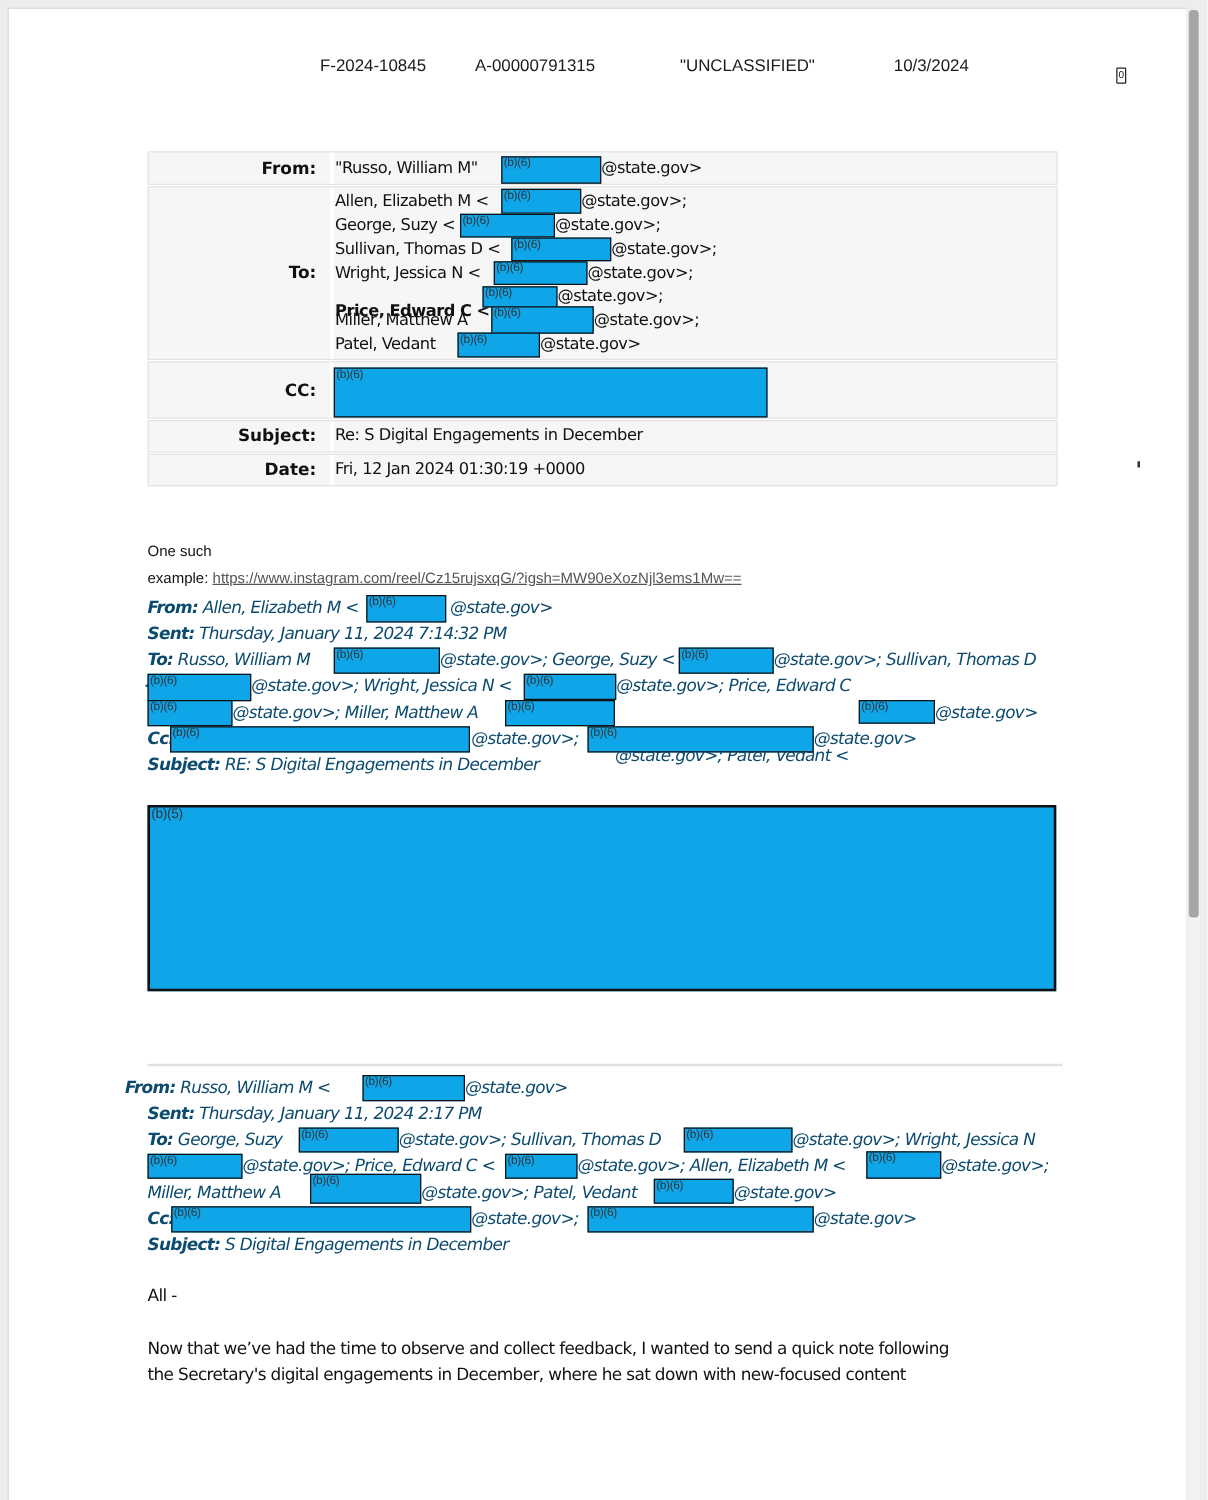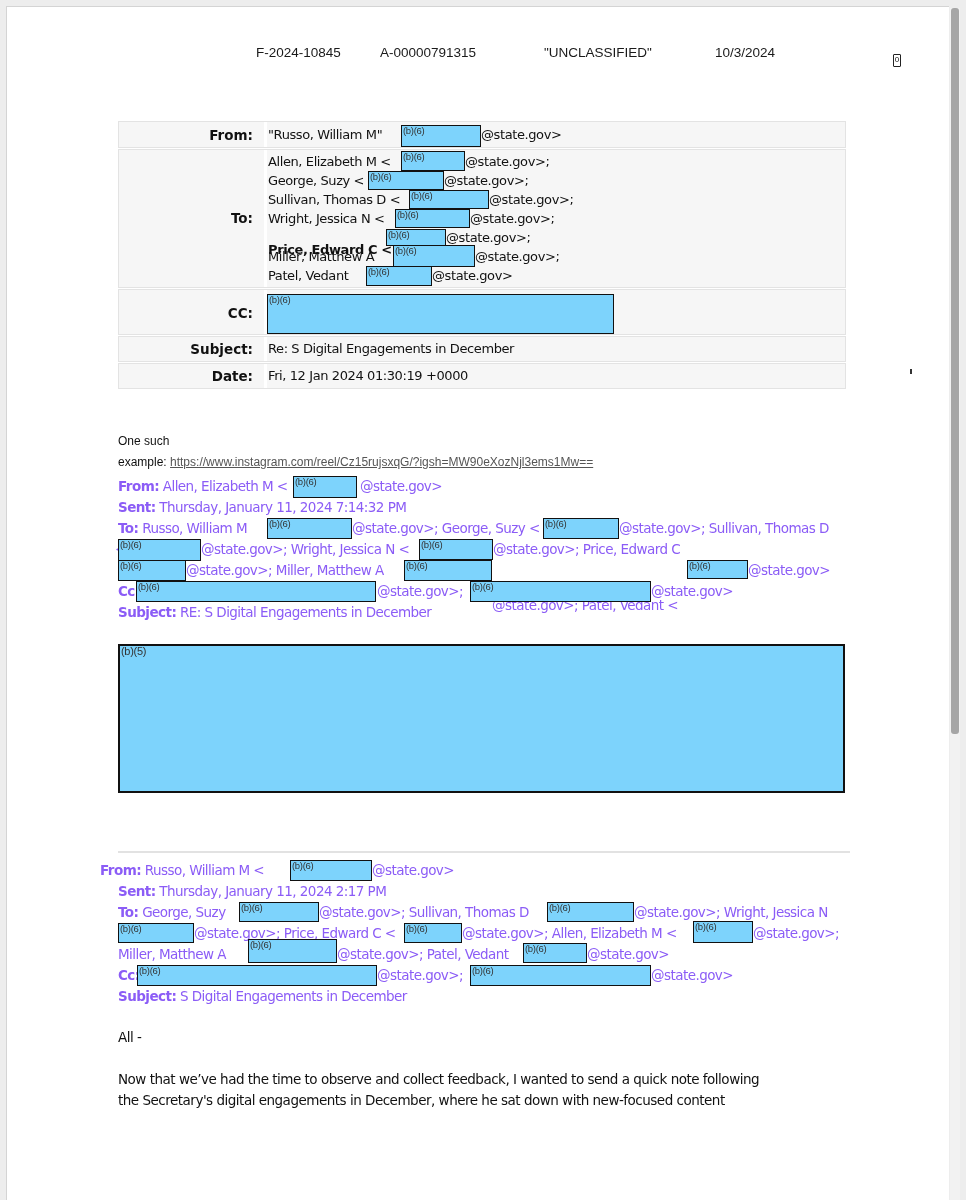--- a/index.html
+++ b/index.html
@@ -14,26 +14,26 @@
   .pgmark { position:absolute; left:893px; top:54px; width:6px; height:11px; border:1.5px solid #222; border-radius:1px; font-size:8px; line-height:10px; text-align:center; }
   .tick { position:absolute; left:910px; top:369px; width:2px; height:5px; background:#333; }
 
   
   .tbl { position:absolute; left:118px; top:121px; width:728px; }
   .row { position:absolute; left:0; width:728px; background:#f6f6f6; border:1px solid #e3e3e3; box-sizing:border-box; }
   .lbl { position:absolute; left:0; width:144px; text-align:right; font-family:"DejaVu Sans", sans-serif; font-weight:bold; font-size:13.5px; padding-right:10px; box-sizing:border-box; }
   .vcol { position:absolute; left:145px; top:0; bottom:0; border-left:3px solid #fff; }
   .tx { position:absolute; white-space:nowrap; font-family:"DejaVu Sans", sans-serif; font-size:13px; letter-spacing:-0.4px; color:#111; }
 
-  .rb { position:absolute; border:1.5px solid #111; background:#7dd3fc; box-sizing:border-box; }
+  .rb { position:absolute; border:1.5px solid #111; background:#0ea5e9; box-sizing:border-box; }
   .rb span { position:absolute; left:1px; top:-1px; font-family:"Liberation Sans", sans-serif; font-size:9.5px; color:#333; letter-spacing:-0.3px; }
 
   .serif { font-family:Liberation Sans, sans-serif; font-size:12px; color:#111; }
   .link { color:#555; text-decoration:underline; }
-  .em { font-family:"DejaVu Sans", sans-serif; font-size:13.5px; letter-spacing:-0.55px; color:#8b5cf6; }
+  .em { font-family:"DejaVu Sans", sans-serif; font-size:13.5px; letter-spacing:-0.55px; color:#0c4a6e;font-style:italic; }
   .em b { font-weight:bold; }
   .divider { position:absolute; left:118px; top:851px; width:732px; height:2px; background:#e2e2e2; }
   .body-tx { font-family:"DejaVu Sans", sans-serif; font-size:13.5px; letter-spacing:-0.5px; color:#111; }
 </style>
 </head>
 <body>
 
 <div class="page"></div>
 <div class="scroll-track"></div>
 <div class="scroll-thumb"></div>

